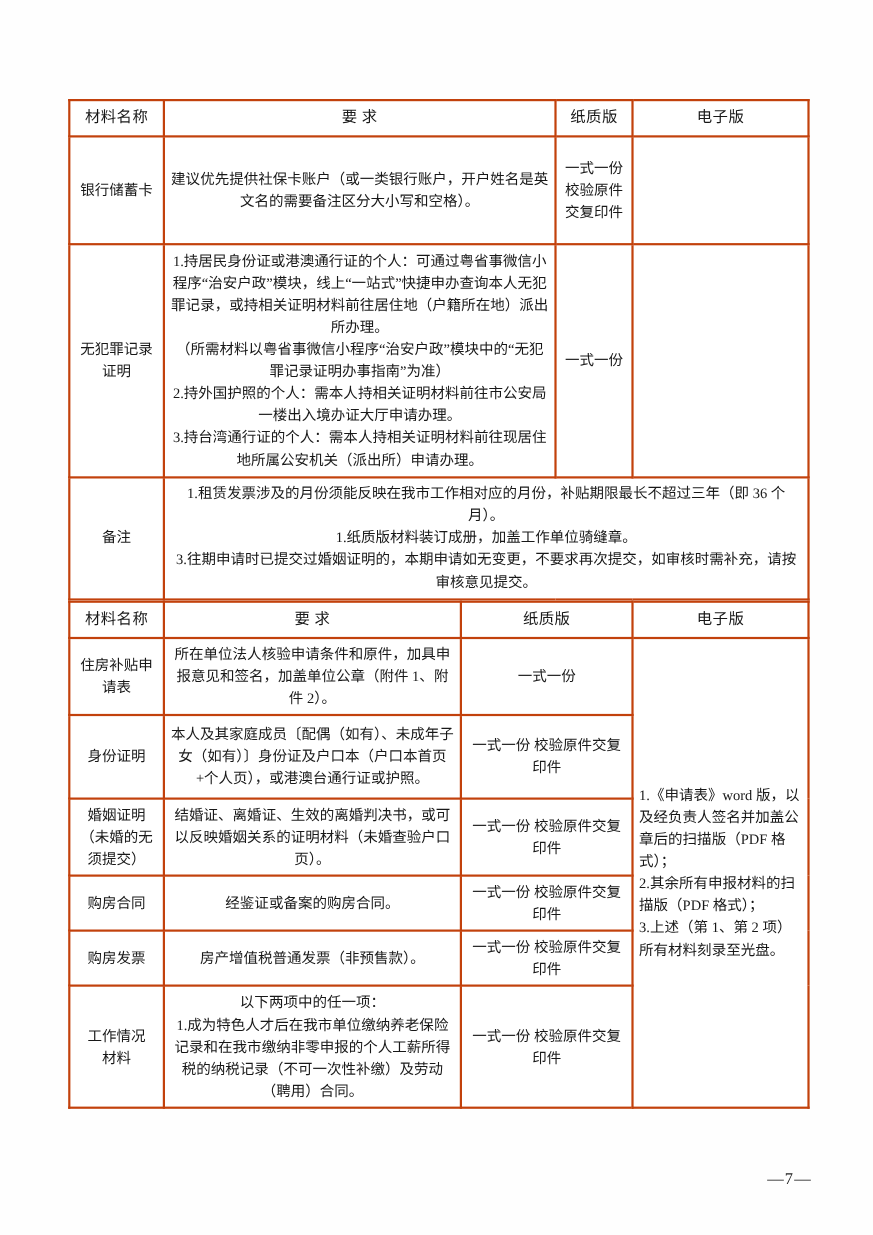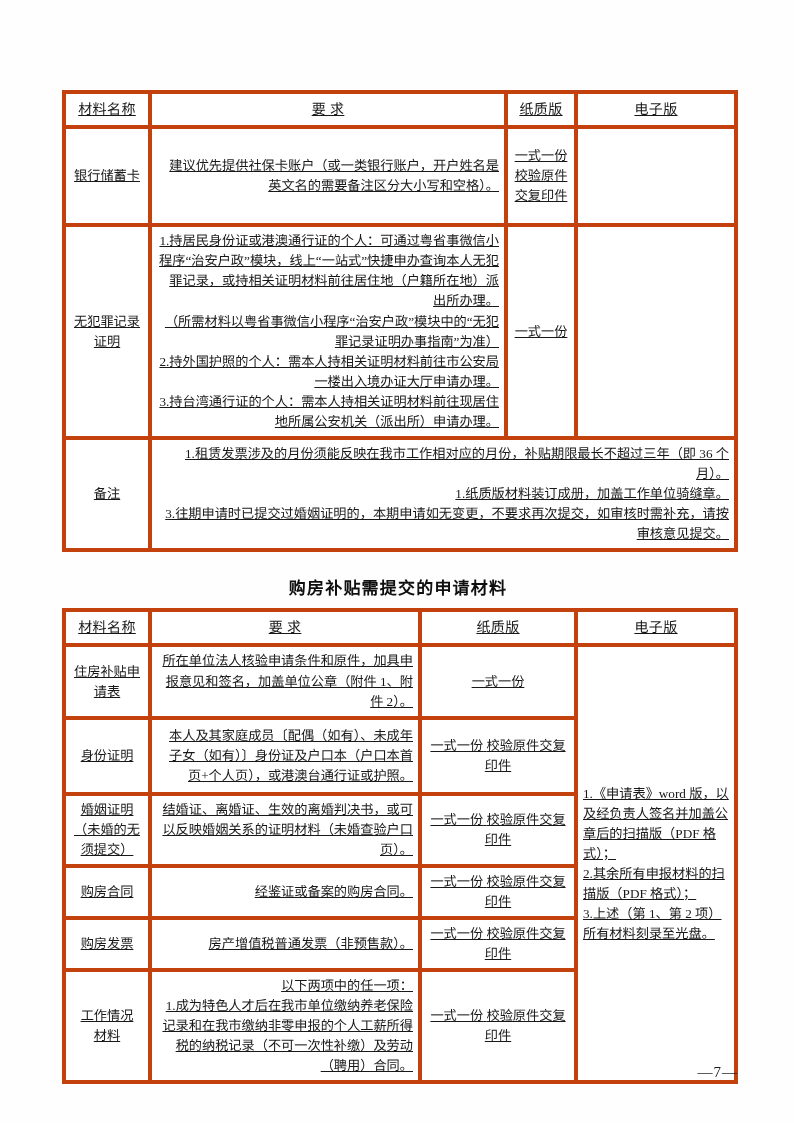--- a/index.html
+++ b/index.html
@@ -33,29 +33,28 @@
   }
 
   table.doc-table {
     width: 672px;
     border-collapse: collapse;
     table-layout: fixed;
     background: #ffffff;
   }
   table.doc-table td,
   table.doc-table th {
-    border: 4px solid #c2410c;
+    border: 2px solid #c2410c;
     padding: 4px 5px;
     vertical-align: middle;
     font-weight: normal;
     font-size: 13.2px;
     line-height: 1.52;
     color: #181818;
     font-family: "Liberation Serif", "DejaVu Serif", serif;
-    text-decoration: underline;
   }
 
   
   table.doc-table thead td {
     text-align: center;
     padding: 5px 4px;
     font-size: 14px;
     letter-spacing: 0.4px;
   }
   .hdr-req {
@@ -64,21 +63,21 @@
   }
 
   
   .c-name {
     text-align: center;
     line-height: 1.5;
     font-size: 13.4px;
   }
   
   .c-req {
-    text-align: right;
+    text-align: center;
     line-height: 1.62;
     padding: 6px 6px 6px 7px;
   }
   .c-req p {
     margin: 0;
   }
   
   .c-paper {
     text-align: center;
     line-height: 1.5;
@@ -181,21 +180,20 @@
           <td class="c-name">备注</td>
           <td class="c-req" colspan="3">
             <p>1.租赁发票涉及的月份须能反映在我市工作相对应的月份，补贴期限最长不超过三年（即 36 个月）。</p>
             <p>1.纸质版材料装订成册，加盖工作单位骑缝章。</p>
             <p>3.往期申请时已提交过婚姻证明的，本期申请如无变更，不要求再次提交，如审核时需补充，请按审核意见提交。</p>
           </td>
         </tr>
       </tbody>
     </table>
 
-    <div class="section-title">购房补贴需提交的申请材料</div>
 
     <table class="doc-table">
       <colgroup>
         <col class="t2-col1">
           <col class="t2-col2">
           <col class="t2-col3">
           <col class="t2-col4">
       </colgroup>
       <thead>
         <tr>

